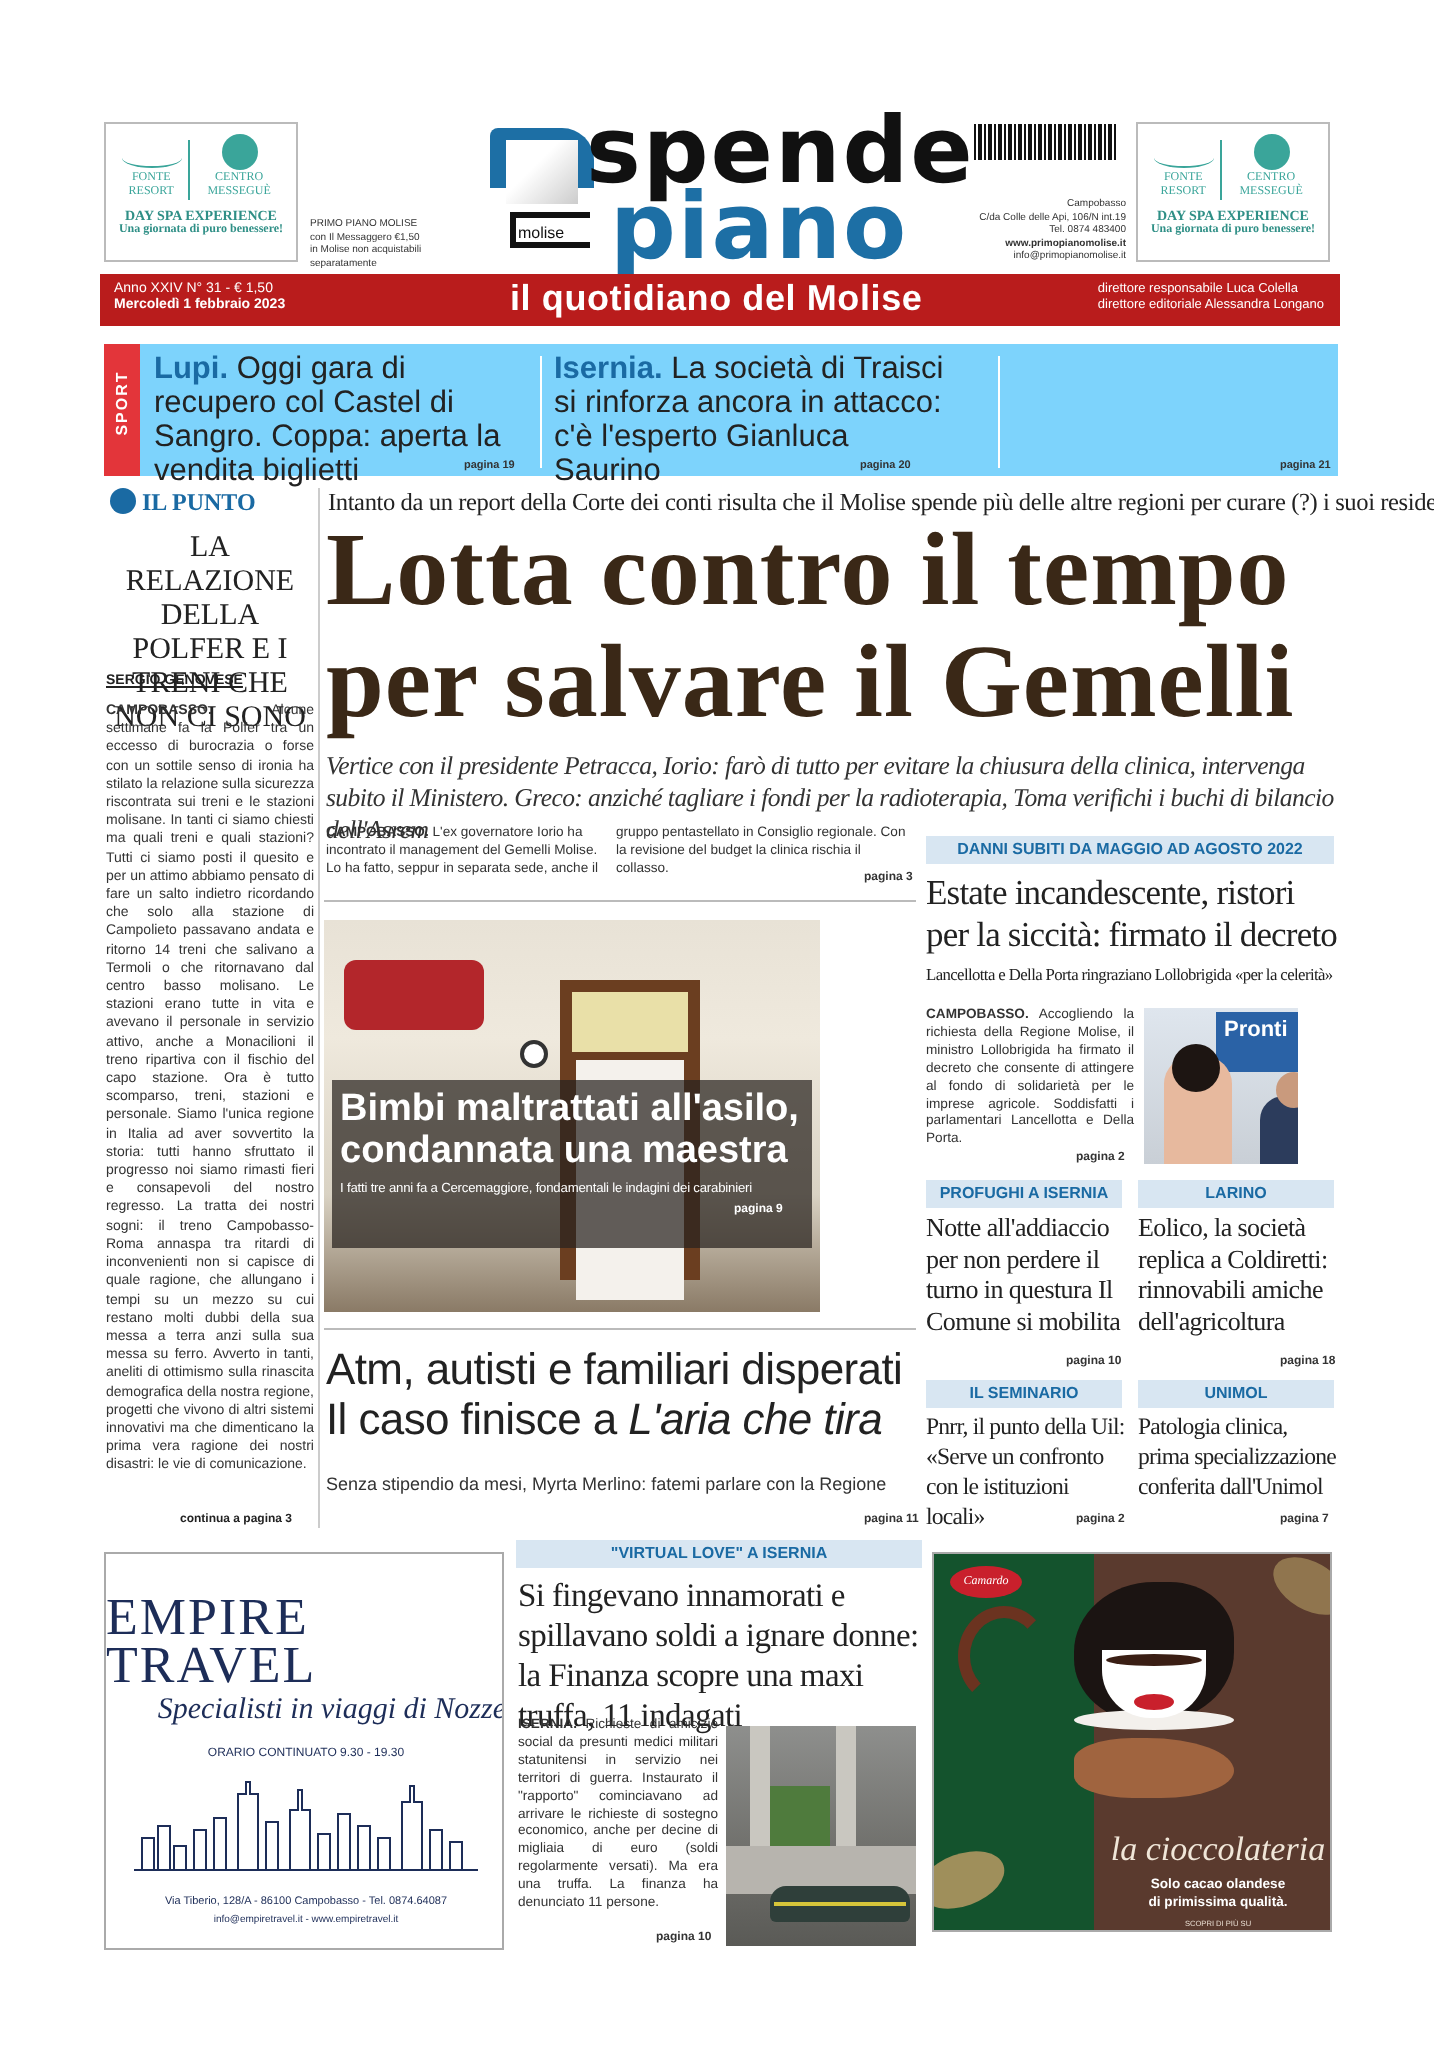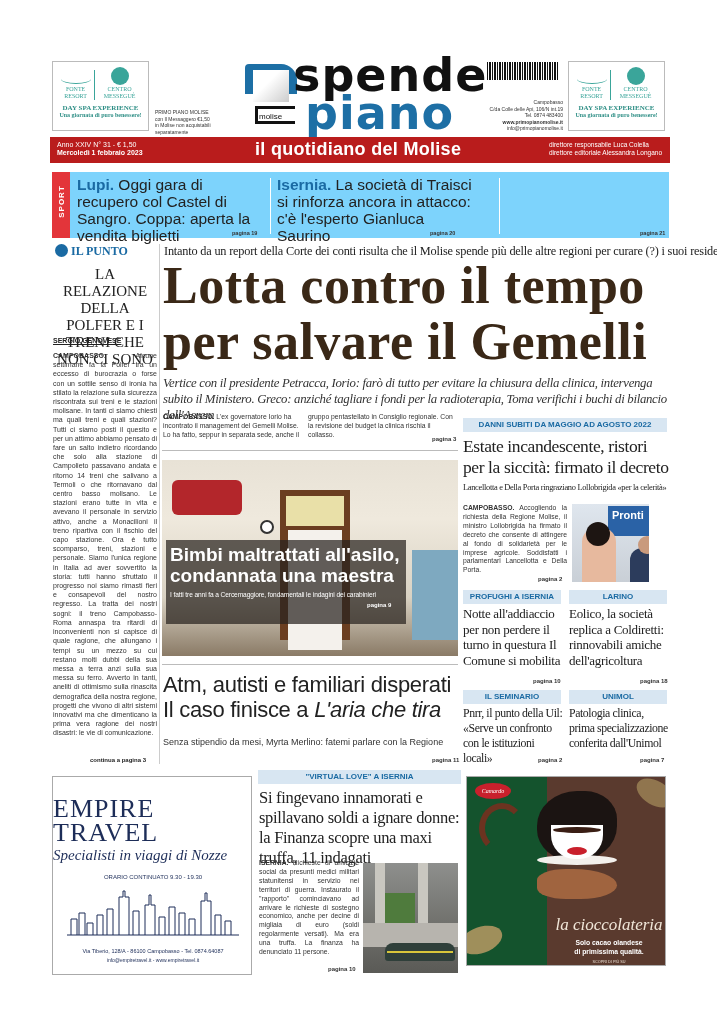--- a/index.html
+++ b/index.html
@@ -47,21 +47,21 @@
 .lbody b{font-weight:bold}
 .lcont{position:absolute;left:90px;top:757px;font-size:6px;font-weight:bold}
 .colsep{position:absolute;left:159px;top:244px;width:1px;height:520px;background:#ccc}
 
 .kicker{position:absolute;left:164px;top:244px;font-family:"Liberation Serif",serif;font-size:12.3px;color:#222;letter-spacing:-.2px;white-space:nowrap}
 .mainh{position:absolute;left:163px;top:258px;font-family:"Liberation Serif",serif;font-weight:bold;font-size:52px;line-height:56px;color:#3a2817;letter-spacing:.5px;white-space:nowrap}
 .subh{position:absolute;left:163px;top:375px;width:505px;font-family:"Liberation Serif",serif;font-style:italic;font-size:12.8px;line-height:16px;color:#333;letter-spacing:-.3px}
 .mbody{position:absolute;top:412px;font-size:6.8px;line-height:9px;color:#333}
 .hr{position:absolute;height:1px;background:#bbb}
 
-.photo{position:absolute;left:162px;top:460px;width:296px;height:196px;background:linear-gradient(#e8e2d6 0%,#efe9dd 30%,#d9d2c3 70%,#8a7a66 100%);overflow:hidden}
+.photo{position:absolute;left:162px;top:460px;width:248px;height:196px;background:linear-gradient(#e8e2d6 0%,#efe9dd 30%,#d9d2c3 70%,#8a7a66 100%);overflow:hidden}
 .photo .door{position:absolute;left:118px;top:30px;width:70px;height:150px;background:#6b3e20}
 .photo .doorin{position:absolute;left:126px;top:70px;width:54px;height:120px;background:#f4f1ec}
 .photo .glass{position:absolute;left:124px;top:36px;width:58px;height:30px;background:#e9e0a8}
 .photo .cal{position:absolute;left:10px;top:20px;width:70px;height:35px;background:#b3262b;border-radius:6px}
 .photo .clock{position:absolute;left:98px;top:60px;width:14px;height:14px;border:2px solid #333;border-radius:50%;background:#fff}
 .photo .board{position:absolute;left:250px;top:90px;width:48px;height:90px;background:#7ea9c0}
 .photo .overlay{position:absolute;left:4px;top:80px;width:240px;height:84px;background:rgba(40,35,30,.72)}
 .photo .ot{position:absolute;left:8px;top:84px;font-size:19px;line-height:21px;font-weight:bold;color:#fff}
 .photo .os{position:absolute;left:8px;top:131px;font-size:6.6px;color:#fff;letter-spacing:-.1px}
 .photo .op{position:absolute;left:205px;top:142px;font-size:6px;color:#fff;font-weight:bold}
@@ -75,21 +75,21 @@
 .rbody{position:absolute;font-size:6.8px;line-height:8.9px;color:#333;text-align:justify}
 .rphoto{position:absolute;left:572px;top:504px;width:77px;height:78px;background:linear-gradient(#dfe6ee,#c9cfd6);overflow:hidden}
 .rphoto .banner{position:absolute;left:36px;top:2px;width:58px;height:30px;background:#2a62a6;color:#fff;font-weight:bold;font-size:11px;padding:3px 4px}
 .rphoto .p1{position:absolute;left:10px;top:24px;width:34px;height:54px;background:#e7b99e;border-radius:14px 14px 0 0}
 .rphoto .p1h{position:absolute;left:14px;top:18px;width:24px;height:24px;background:#1d1512;border-radius:50%}
 .rphoto .p2{position:absolute;left:58px;top:44px;width:36px;height:40px;background:#2c3c5c;border-radius:12px 12px 0 0}
 .rphoto .p2h{position:absolute;left:66px;top:32px;width:18px;height:18px;background:#c99a7d;border-radius:50%}
 
 .ad-box{position:absolute;top:776px;width:200px;height:199px;border:1px solid #aaa;overflow:hidden}
 .empire .e1{position:absolute;left:0;width:200px;text-align:left;top:20px;font-family:"Liberation Serif",serif;font-size:26px;line-height:24px;color:#1d2d58;letter-spacing:1px}
-.empire .e2{position:absolute;left:0;width:200px;text-align:left;top:70px;font-family:"Liberation Serif",serif;font-style:italic;font-size:15px;color:#1d2d58}
+.empire .e2{position:absolute;left:0;width:200px;text-align:right;top:70px;font-family:"Liberation Serif",serif;font-style:italic;font-size:15px;color:#1d2d58}
 .empire .e3{position:absolute;left:0;width:200px;text-align:center;top:97px;font-size:6px;color:#1d2d58}
 .empire .sky{position:absolute;left:14px;top:112px;width:172px;height:48px}
 .empire .e4{position:absolute;left:0;width:200px;text-align:center;top:171px;font-size:5.5px;color:#1d2d58}
 .empire .e5{position:absolute;left:0;width:200px;text-align:center;top:180px;font-size:5px;color:#1d2d58}
 .virt-label{position:absolute;left:258px;top:770px;width:203px;height:14px;background:#d8e6f2;color:#1a6aa3;font-weight:bold;font-size:8px;text-align:center;line-height:14px}
 .virt-h{position:absolute;left:259px;top:788px;width:205px;font-family:"Liberation Serif",serif;font-size:16.5px;line-height:20px;color:#222;letter-spacing:-.3px}
 .virt-b{position:absolute;left:259px;top:859px;width:100px;font-size:6.8px;line-height:8.9px;color:#333;text-align:justify}
 .virt-ph{position:absolute;left:363px;top:863px;width:95px;height:110px;background:linear-gradient(#8e8f8d,#6e6e6a 60%,#5a5a56);overflow:hidden}
 .virt-ph .col1{position:absolute;left:12px;top:0;width:10px;height:70px;background:#c9c7c0}
 .virt-ph .col2{position:absolute;left:55px;top:0;width:10px;height:70px;background:#c9c7c0}

